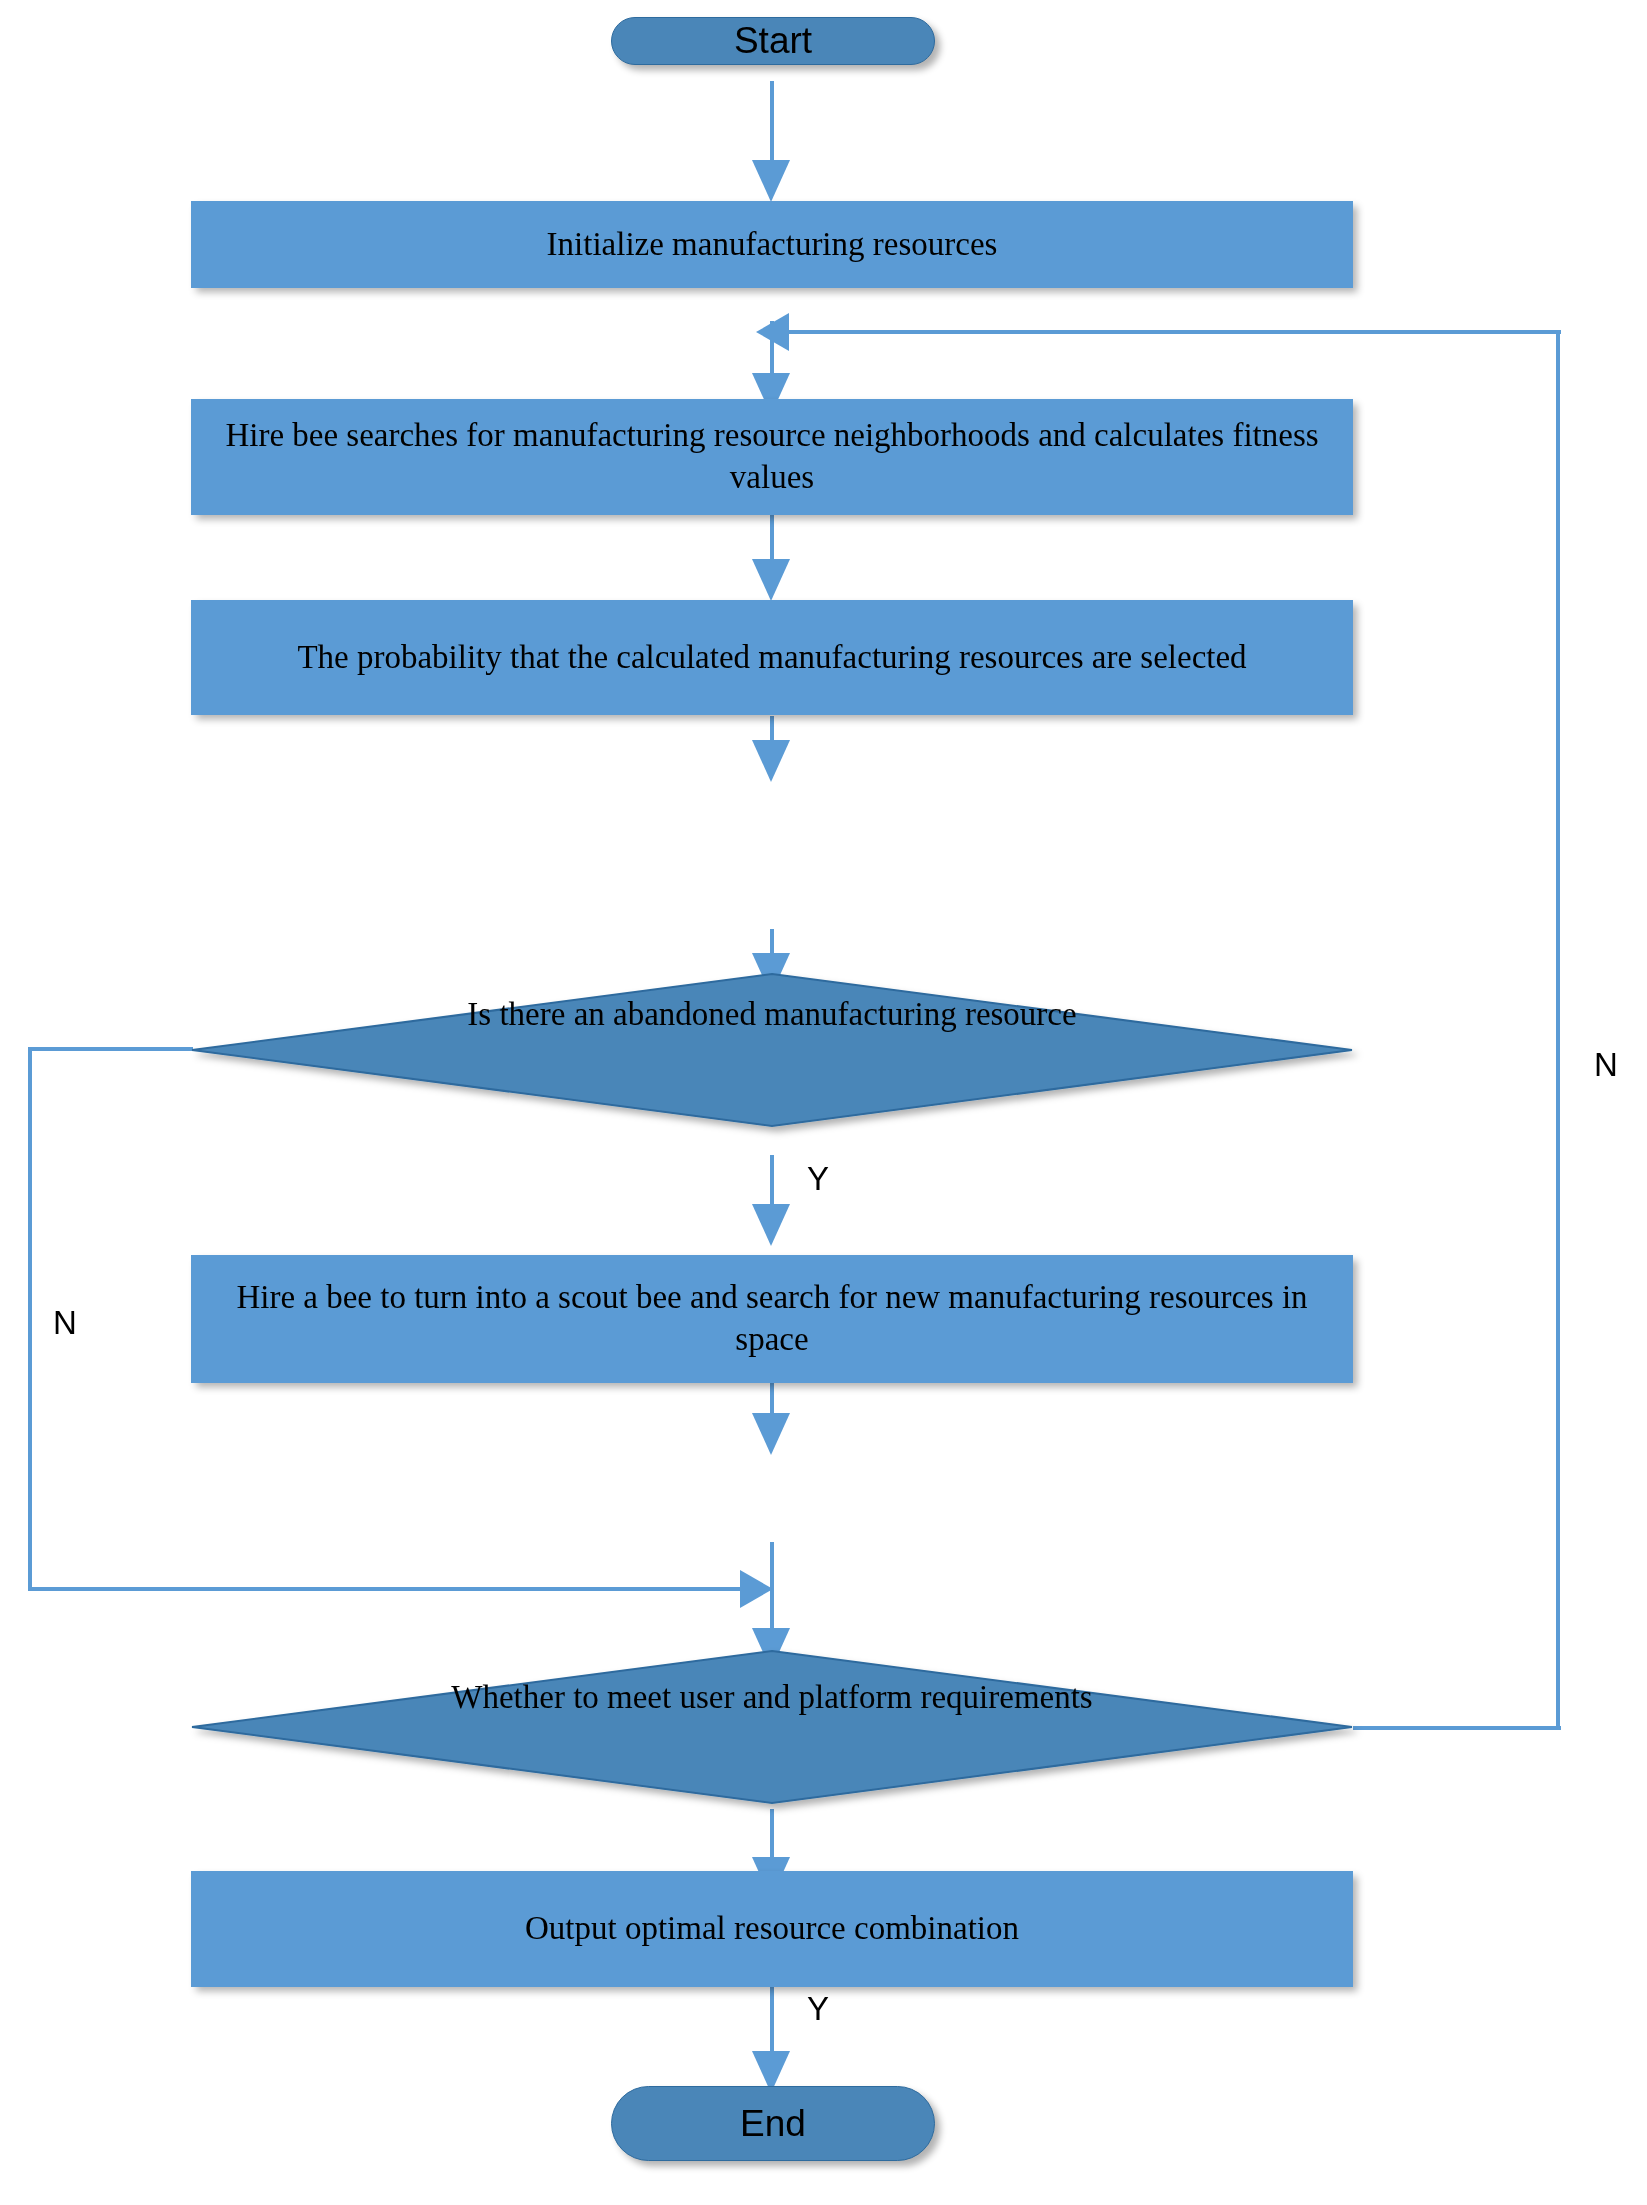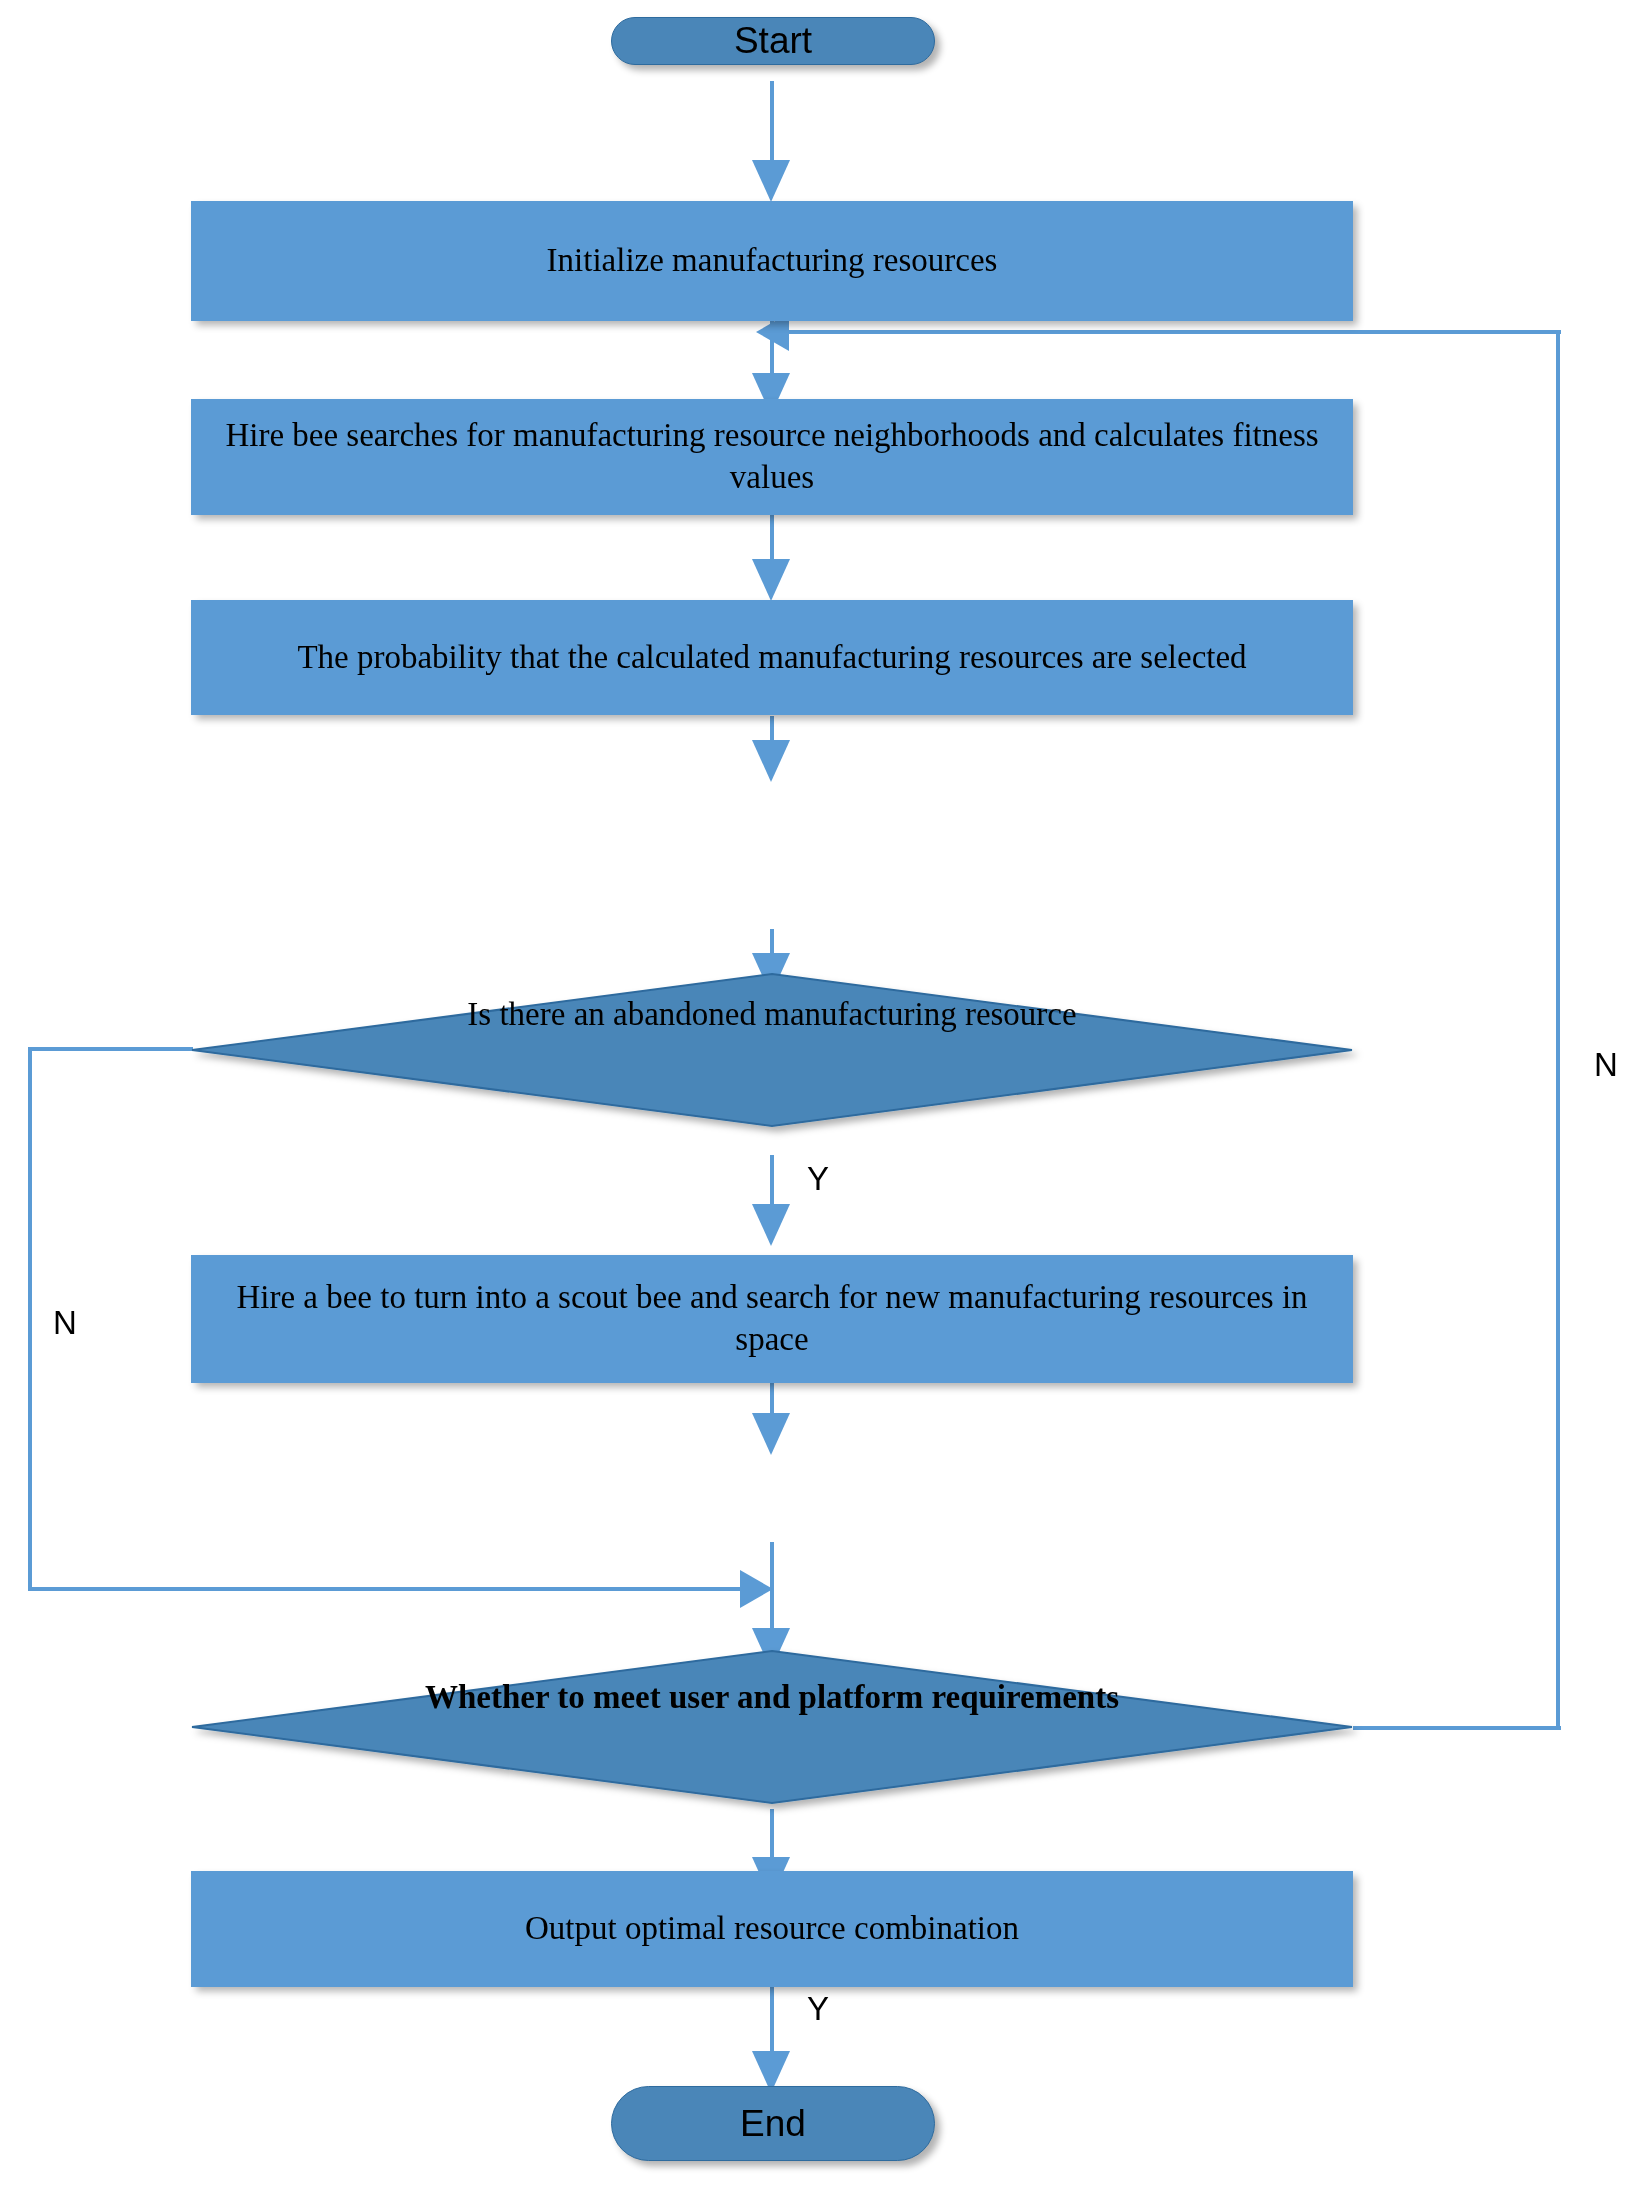--- a/index.html
+++ b/index.html
@@ -155,21 +155,21 @@
   <div class="edge-label" style="left:53px; top:1304px;">N</div>
 
   <div class="edge-label" style="left:1594px; top:1046px;">N</div>
 
   <div class="edge-label" style="left:807px; top:1990px;">Y</div>
 
   <div class="node terminator" style="left:611px; top:17px; width:324px; height:48px;">
     <span>Start</span>
   </div>
 
-  <div class="node process" style="left:191px; top:201px; width:1162px; height:120px;font-family:Liberation Serif, serif;">
+  <div class="node process" style="left:191px; top:201px; width:1162px; height:87px;font-family:Liberation Serif, serif;">
     <span>Initialize manufacturing resources</span>
   </div>
 
   <div class="node process" style="left:191px; top:600px; width:1162px; height:115px;">
     <span>The probability that the calculated manufacturing resources are selected</span>
   </div>
 
   <div class="node process" style="left:191px; top:399px; width:1162px; height:116px;">
     <span>Hire bee searches for manufacturing resource neighborhoods and calculates fitness values</span>
   </div>
@@ -187,21 +187,21 @@
       </svg>
     </div>
     <div class="decision-label" style="top:20px;">Is there an abandoned manufacturing resource</div>
   </div>
 
   <div class="node process" style="left:191px; top:1235px; width:1162px; height:128px;margin-top:20px;">
     <span>Hire a bee to turn into a scout bee and search for new manufacturing resources in space</span>
   </div>
 
 
-  <div class="decision-wrap" style="left:191px; top:1650px; width:1162px; height:154px;font-weight:bold;">
+  <div class="decision-wrap" style="left:191px; top:1650px; width:1162px; height:154px;">
     <div class="decision-shape">
       <svg viewBox="0 0 2184 290" preserveAspectRatio="none">
         <defs>
           <filter id="sh2" x="-10%" y="-10%" width="130%" height="140%">
             <feDropShadow dx="9" dy="9" stdDeviation="7" flood-color="#000000" flood-opacity="0.30"></feDropShadow>
           </filter>
         </defs>
         <polygon points="1092,2 2182,145 1092,288 2,145" fill="#4A86B8" stroke="#2E6B9E" stroke-width="4" filter="url(#sh2)"></polygon>
       </svg>
     </div>

